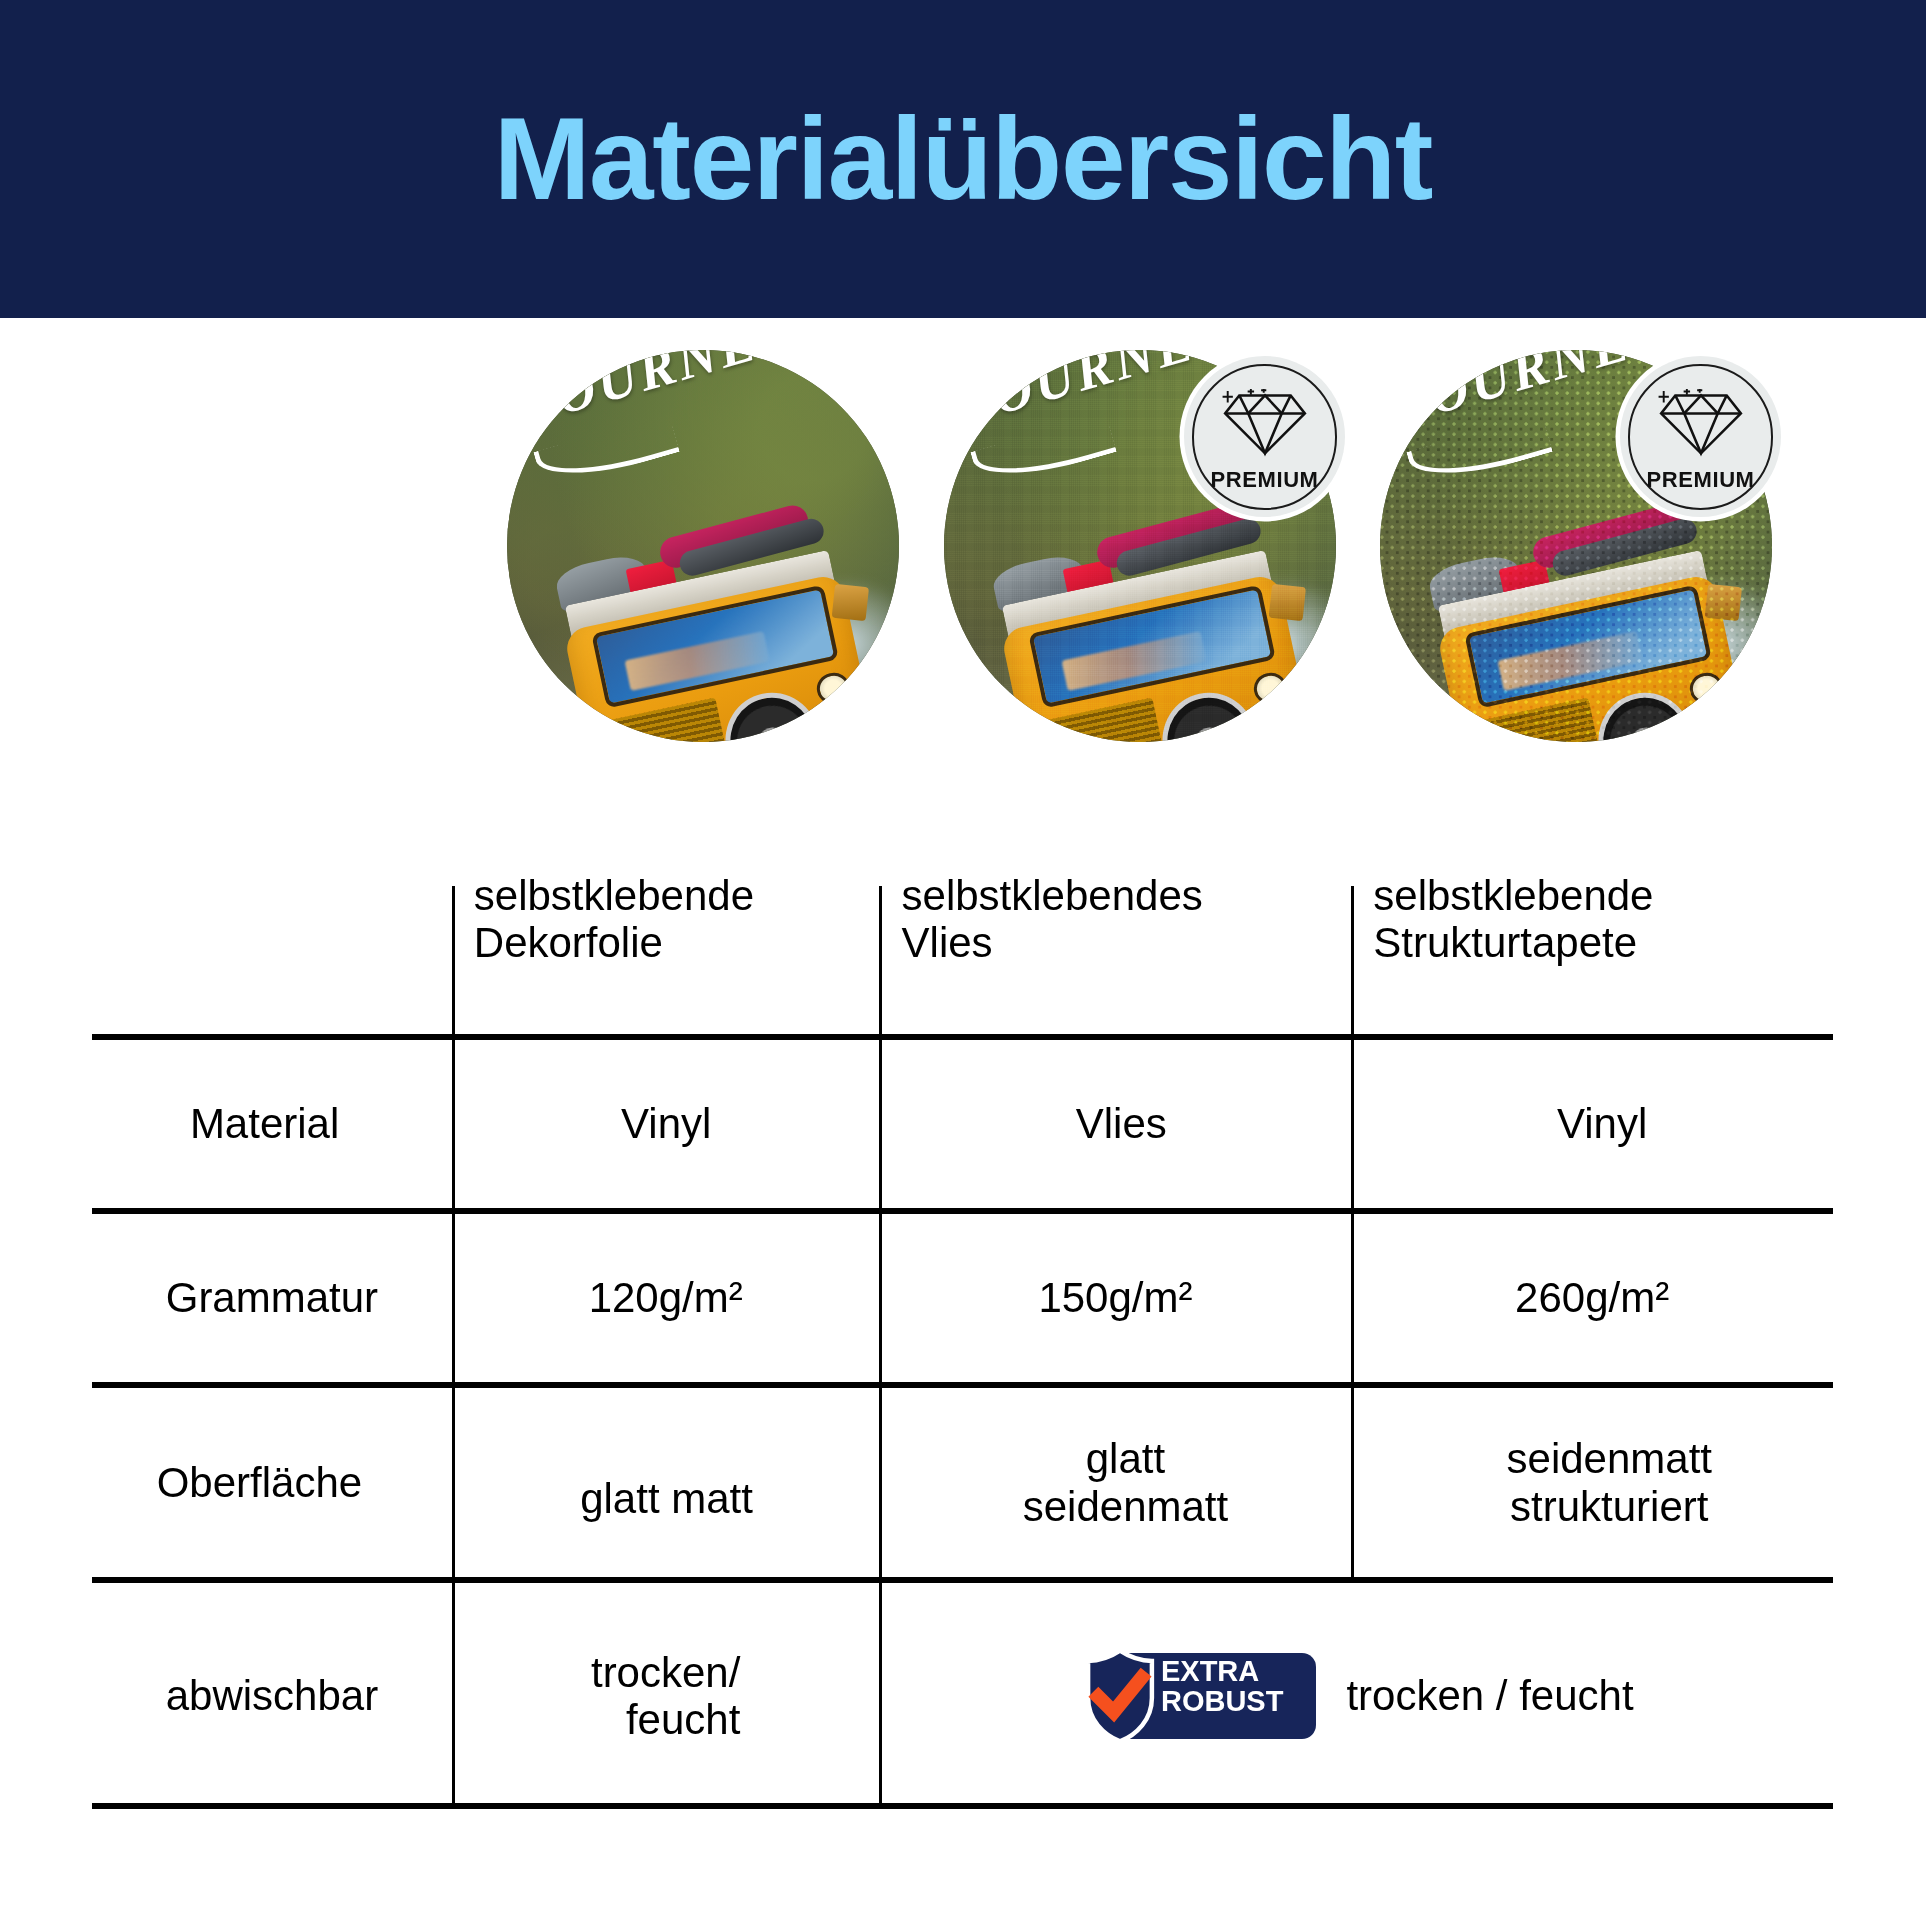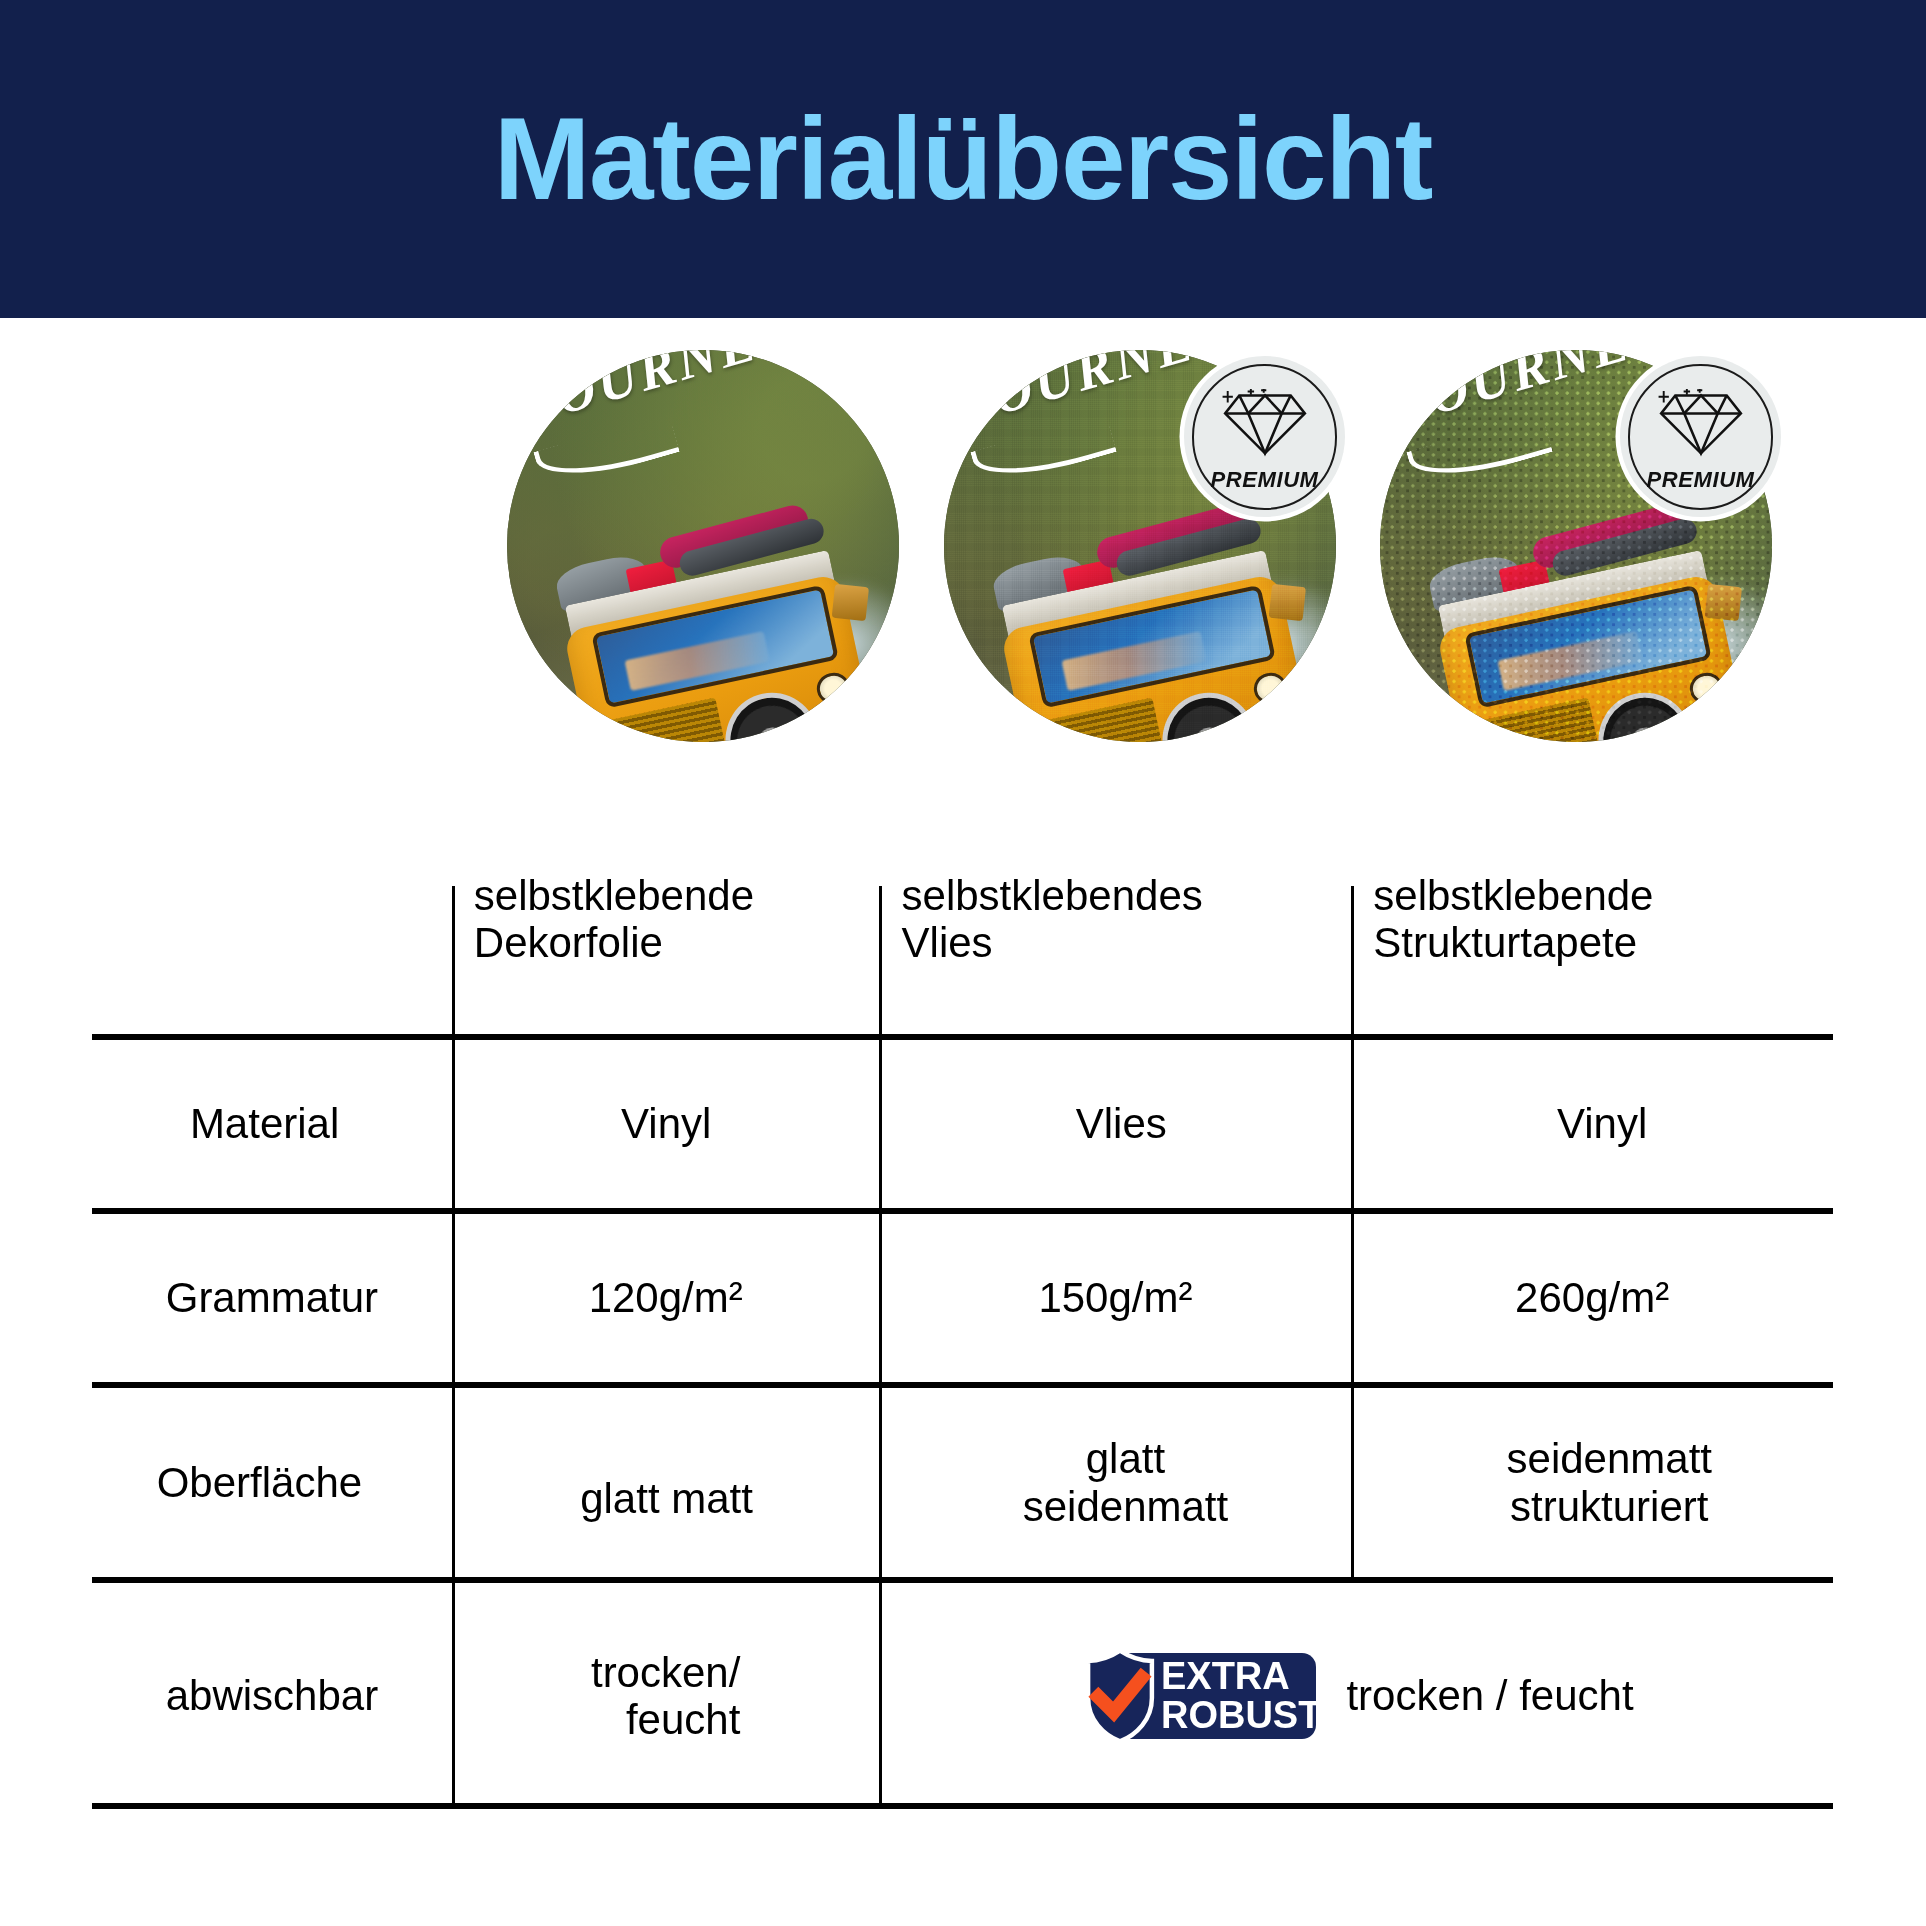--- a/index.html
+++ b/index.html
@@ -324,21 +324,20 @@
     margin-top: 9px;
     margin-bottom: 3.9px;
   }
   .premium-label {
     position: relative;
     font-size: 22px;
     font-weight: bold;
     color: #111111;
     letter-spacing: 0.6px;
     font-family: "Liberation Sans", sans-serif;
-    font-style: italic;
   }
 
   
   #material-table {
     position: absolute;
     left: 92px;
     top: 854px;
     width: 1741px;
     height: 958px;
   }
@@ -438,21 +437,21 @@
     width: 74px;
     height: 96px;
   }
   .robust-text {
     position: absolute;
     left: 82px;
     top: 9px;
     width: 152px;
     color: #ffffff;
     font-weight: bold;
-    font-size: 38px;
+    font-size: 29px;
     line-height: 1.03;
     letter-spacing: 0px;
     text-align: left;
     font-family: "Liberation Sans", sans-serif;
   }
   .robust-text span { display: block; }
   .robust-trailing {
     font-size: 42px;
     color: #000000;
     white-space: nowrap;

